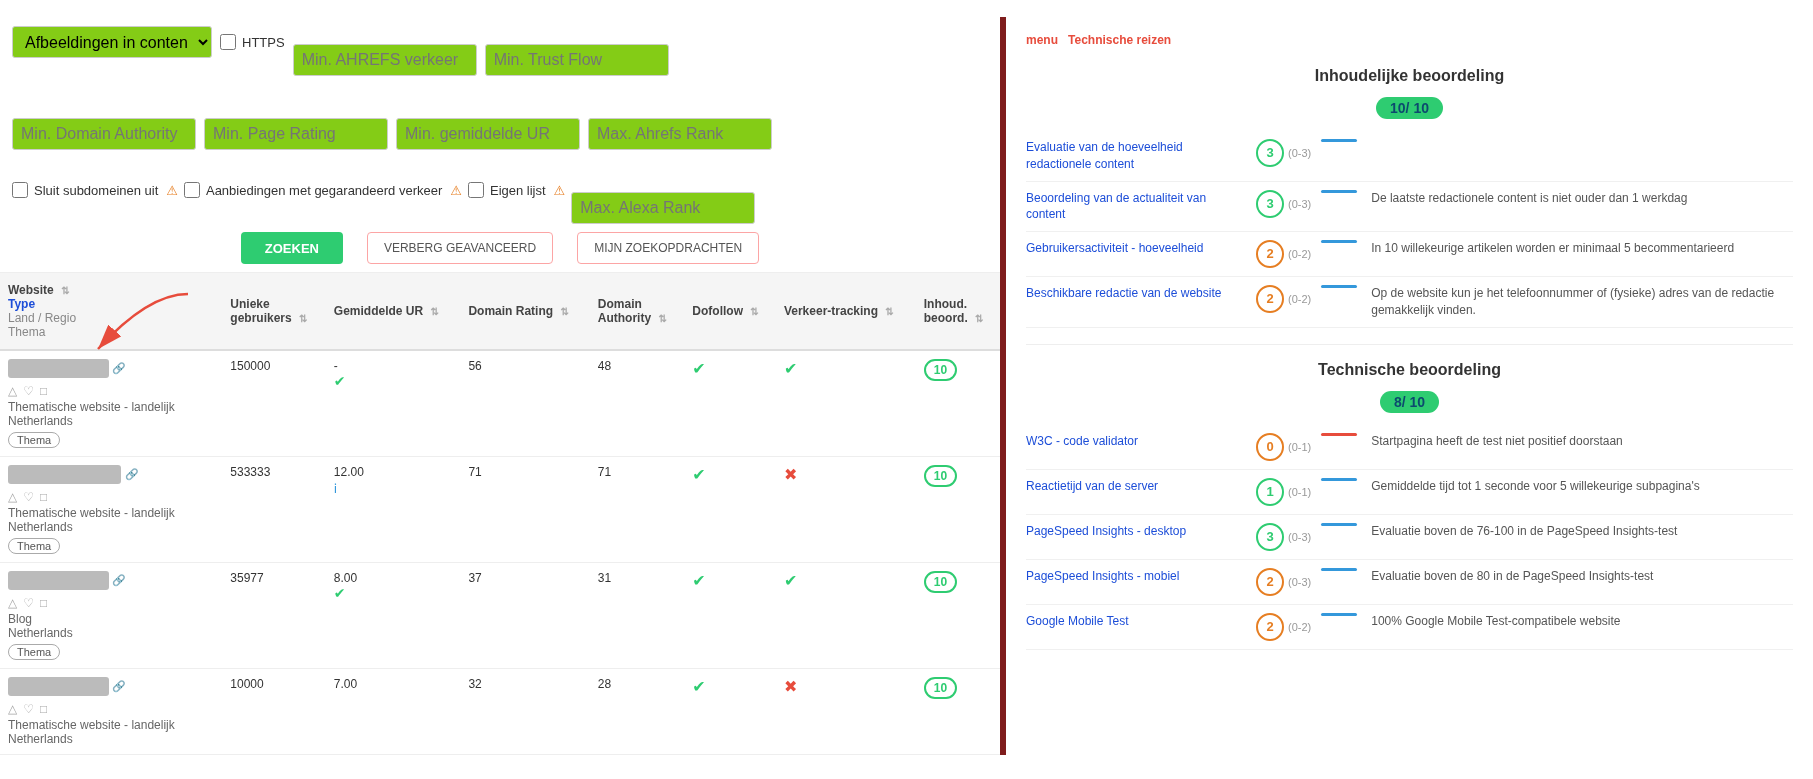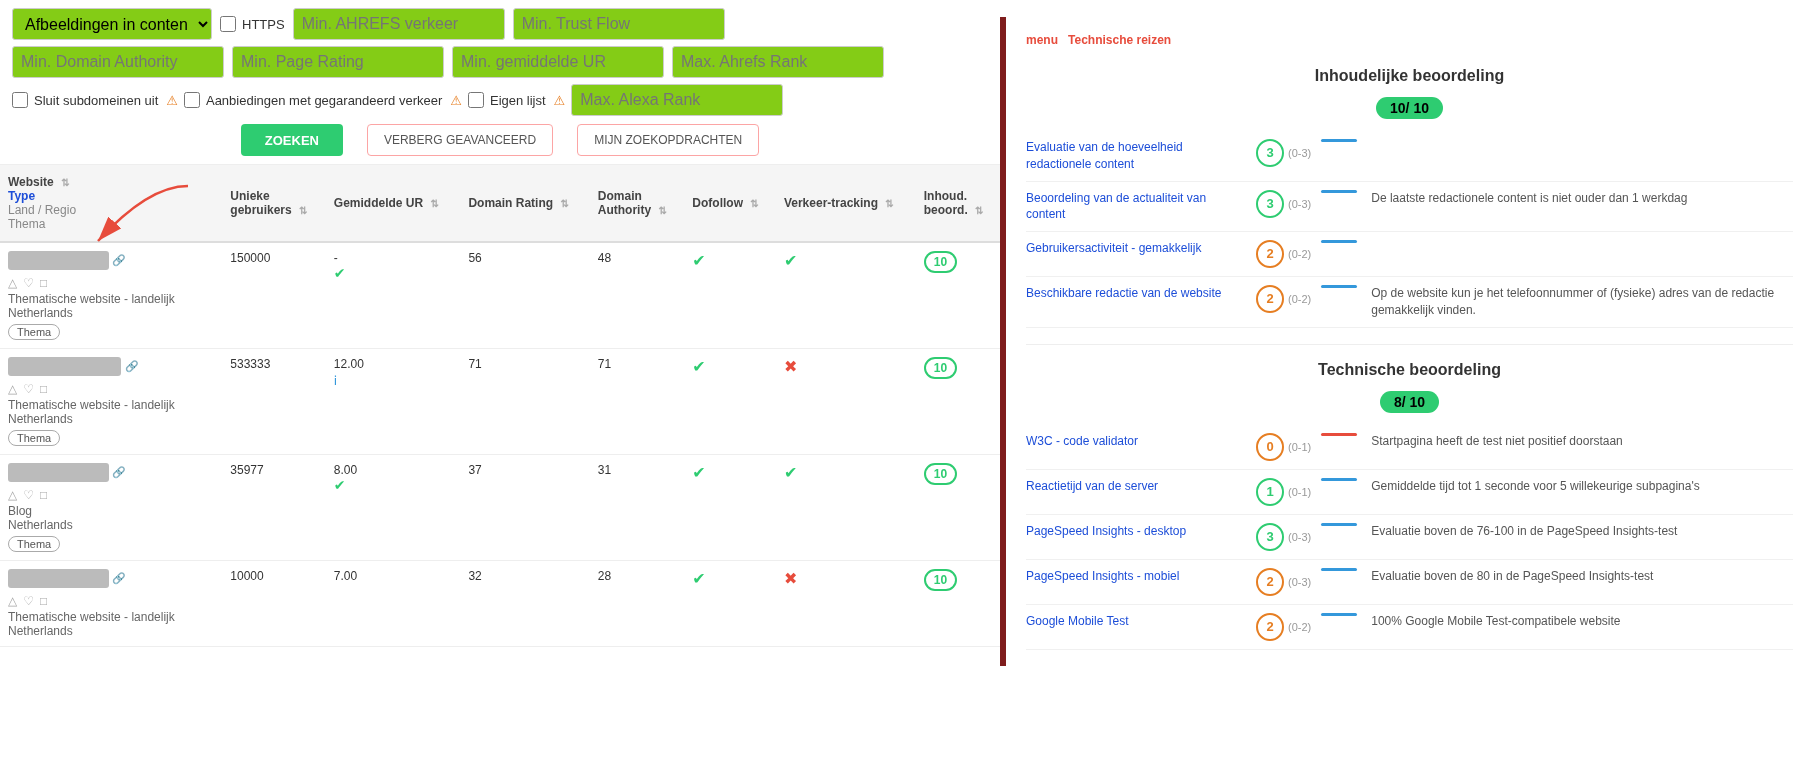--- a/index.html
+++ b/index.html
@@ -6,21 +6,21 @@
     body { font-family: Arial, sans-serif; font-size: 13px; background: #fff; color: #333; display: flex; width: 1813px; }
 
     
     .left-panel { flex: 0 0 1000px; overflow: hidden; }
 
     
     .filter-bar { padding: 8px 12px; border-bottom: 1px solid #eee; }
     .filter-row { display: flex; gap: 8px; margin-bottom: 6px; align-items: center; }
     .filter-select, .filter-input { border: 1px solid #ccc; border-radius: 3px; padding: 5px 8px; font-size: 16px; background: #84cc16; height: 32px; }
     .filter-select { width: 200px; }
-    .filter-input { width: 212px; }
+    .filter-input { width: 184px; margin-top: 36px; }
     .checkbox-wrapper { display: flex; align-items: center; gap: 6px; }
     input[type="checkbox"] { width: 16px; height: 16px; }
     .actions-row { display: flex; gap: 24px; justify-content: center; margin-top: 8px; }
     .btn-search { background: #2ecc71; color: #fff; border: none; border-radius: 4px; padding: 8px 24px; font-size: 13px; font-weight: bold; cursor: pointer; }
     .btn-secondary { background: #fff; color: #555; border: 1px solid #fca5a5; border-radius: 4px; padding: 8px 16px; font-size: 12px; cursor: pointer; }
 
     
     .table-wrapper { overflow-x: auto; }
     table { width: 100%; border-collapse: collapse; font-size: 12px; }
     thead tr { background: #f5f5f5; border-bottom: 2px solid #ddd; }
@@ -42,21 +42,21 @@
 
     .check-green { color: #2ecc71; font-size: 16px; }
     .check-red { color: #e74c3c; font-size: 16px; }
     .check-circle-green { color: #2ecc71; font-size: 14px; }
 
     
     .right-panel { flex: 0 0 813px; padding: 16px 20px; border-left: 6px solid #7f1d1d; overflow-y: auto; max-height: 779px; margin-top: 17px; }
 
     .section-title { font-size: 16px; font-weight: 700; color: #333; margin-bottom: 12px; margin-top: 8px; }
     .score-header { display: flex; align-items: center; justify-content: space-between; margin-bottom: 12px; flex-direction: column; }
-    .score-pill { background: #2ecc71; color: #000000; border-radius: 20px; padding: 3px 14px; font-size: 14px; font-weight: bold; }
+    .score-pill { background: #2ecc71; color: #0c4a6e; border-radius: 20px; padding: 3px 14px; font-size: 14px; font-weight: bold; }
 
     .criteria-row { display: flex; align-items: flex-start; gap: 10px; padding: 8px 0; border-bottom: 1px solid #f0f0f0; }
     .criteria-label { flex: 0 0 220px; font-size: 12px; color: #1d4ed8; line-height: 1.4; }
     .criteria-score { flex: 0 0 50px; display: flex; align-items: center; gap: 4px; }
     .score-num { display: inline-block; width: 28px; height: 28px; border-radius: 50%; border: 2px solid #2ecc71; text-align: center; line-height: 24px; font-size: 13px; font-weight: bold; color: #2ecc71; }
     .score-num.amber { border-color: #e67e22; color: #e67e22; }
     .score-range { font-size: 11px; color: #999; white-space: nowrap; }
     .criteria-bar { flex: 0 0 40px; display: flex; align-items: center; }
     .bar-line { width: 36px; height: 3px; background: #3498db; border-radius: 2px; }
     .criteria-desc { flex: 1; font-size: 12px; color: #555; line-height: 1.4; }
@@ -282,28 +282,29 @@
       <div class="criteria-score">
         <span class="score-num">3</span>
         <span class="score-range">(0-3)</span>
       </div>
       <div class="criteria-bar">
           <div class="bar-line"></div>
         </div>
       <div class="criteria-desc">De laatste redactionele content is niet ouder dan 1 werkdag</div>
     </div>
     <div class="criteria-row">
-      <div class="criteria-label">Gebruikersactiviteit - gemakkelijk</div>
+      <div class="criteria-label">Gebruikersactiviteit - hoeveelheid</div>
       <div class="criteria-score">
         <span class="score-num amber">2</span>
         <span class="score-range">(0-2)</span>
       </div>
       <div class="criteria-bar">
           <div class="bar-line"></div>
         </div>
+      <div class="criteria-desc">In 10 willekeurige artikelen worden er minimaal 5 becommentarieerd</div>
     </div>
     <div class="criteria-row">
       <div class="criteria-label">Beschikbare redactie van de website</div>
       <div class="criteria-score">
         <span class="score-num amber">2</span>
         <span class="score-range">(0-2)</span>
       </div>
       <div class="criteria-bar">
           <div class="bar-line"></div>
         </div>

